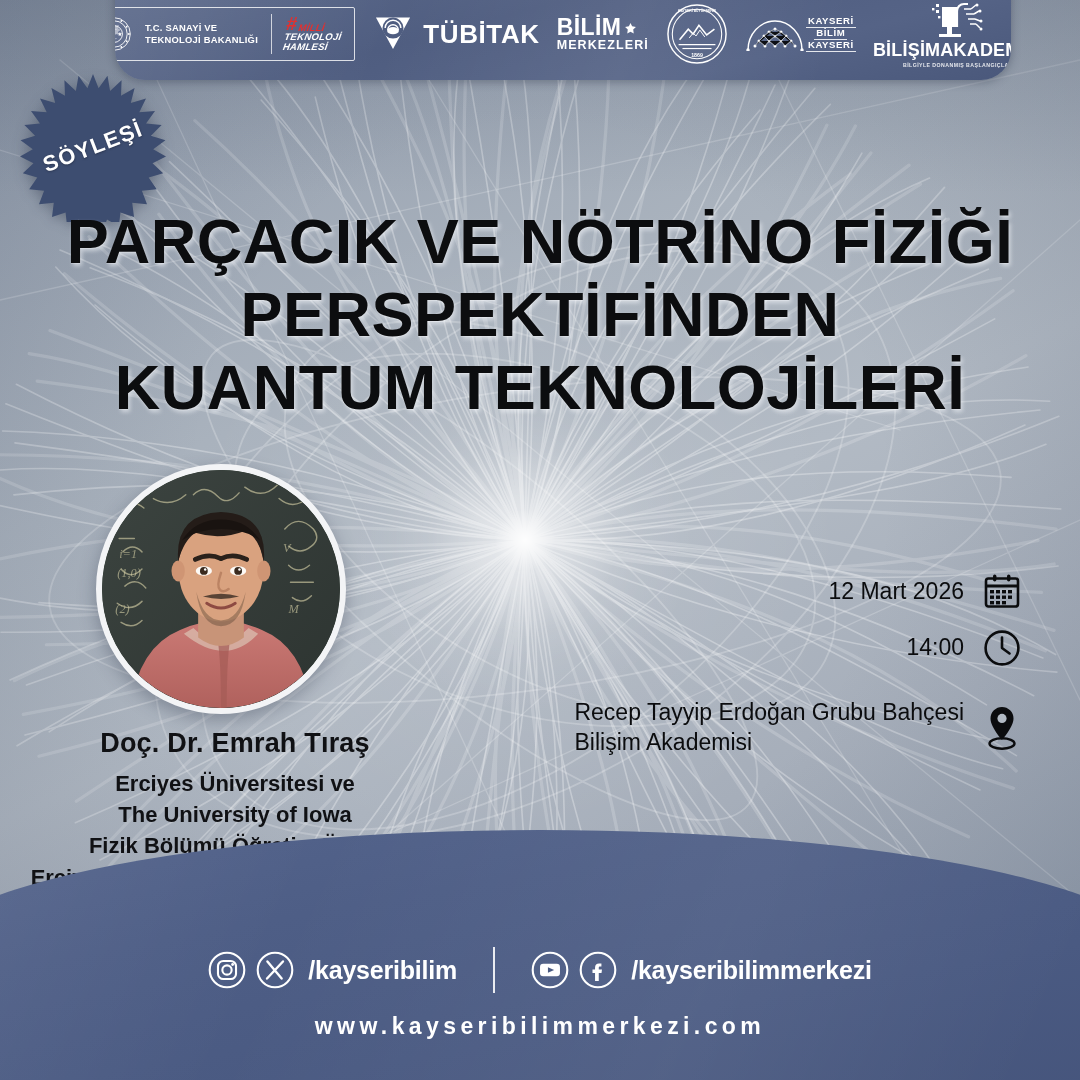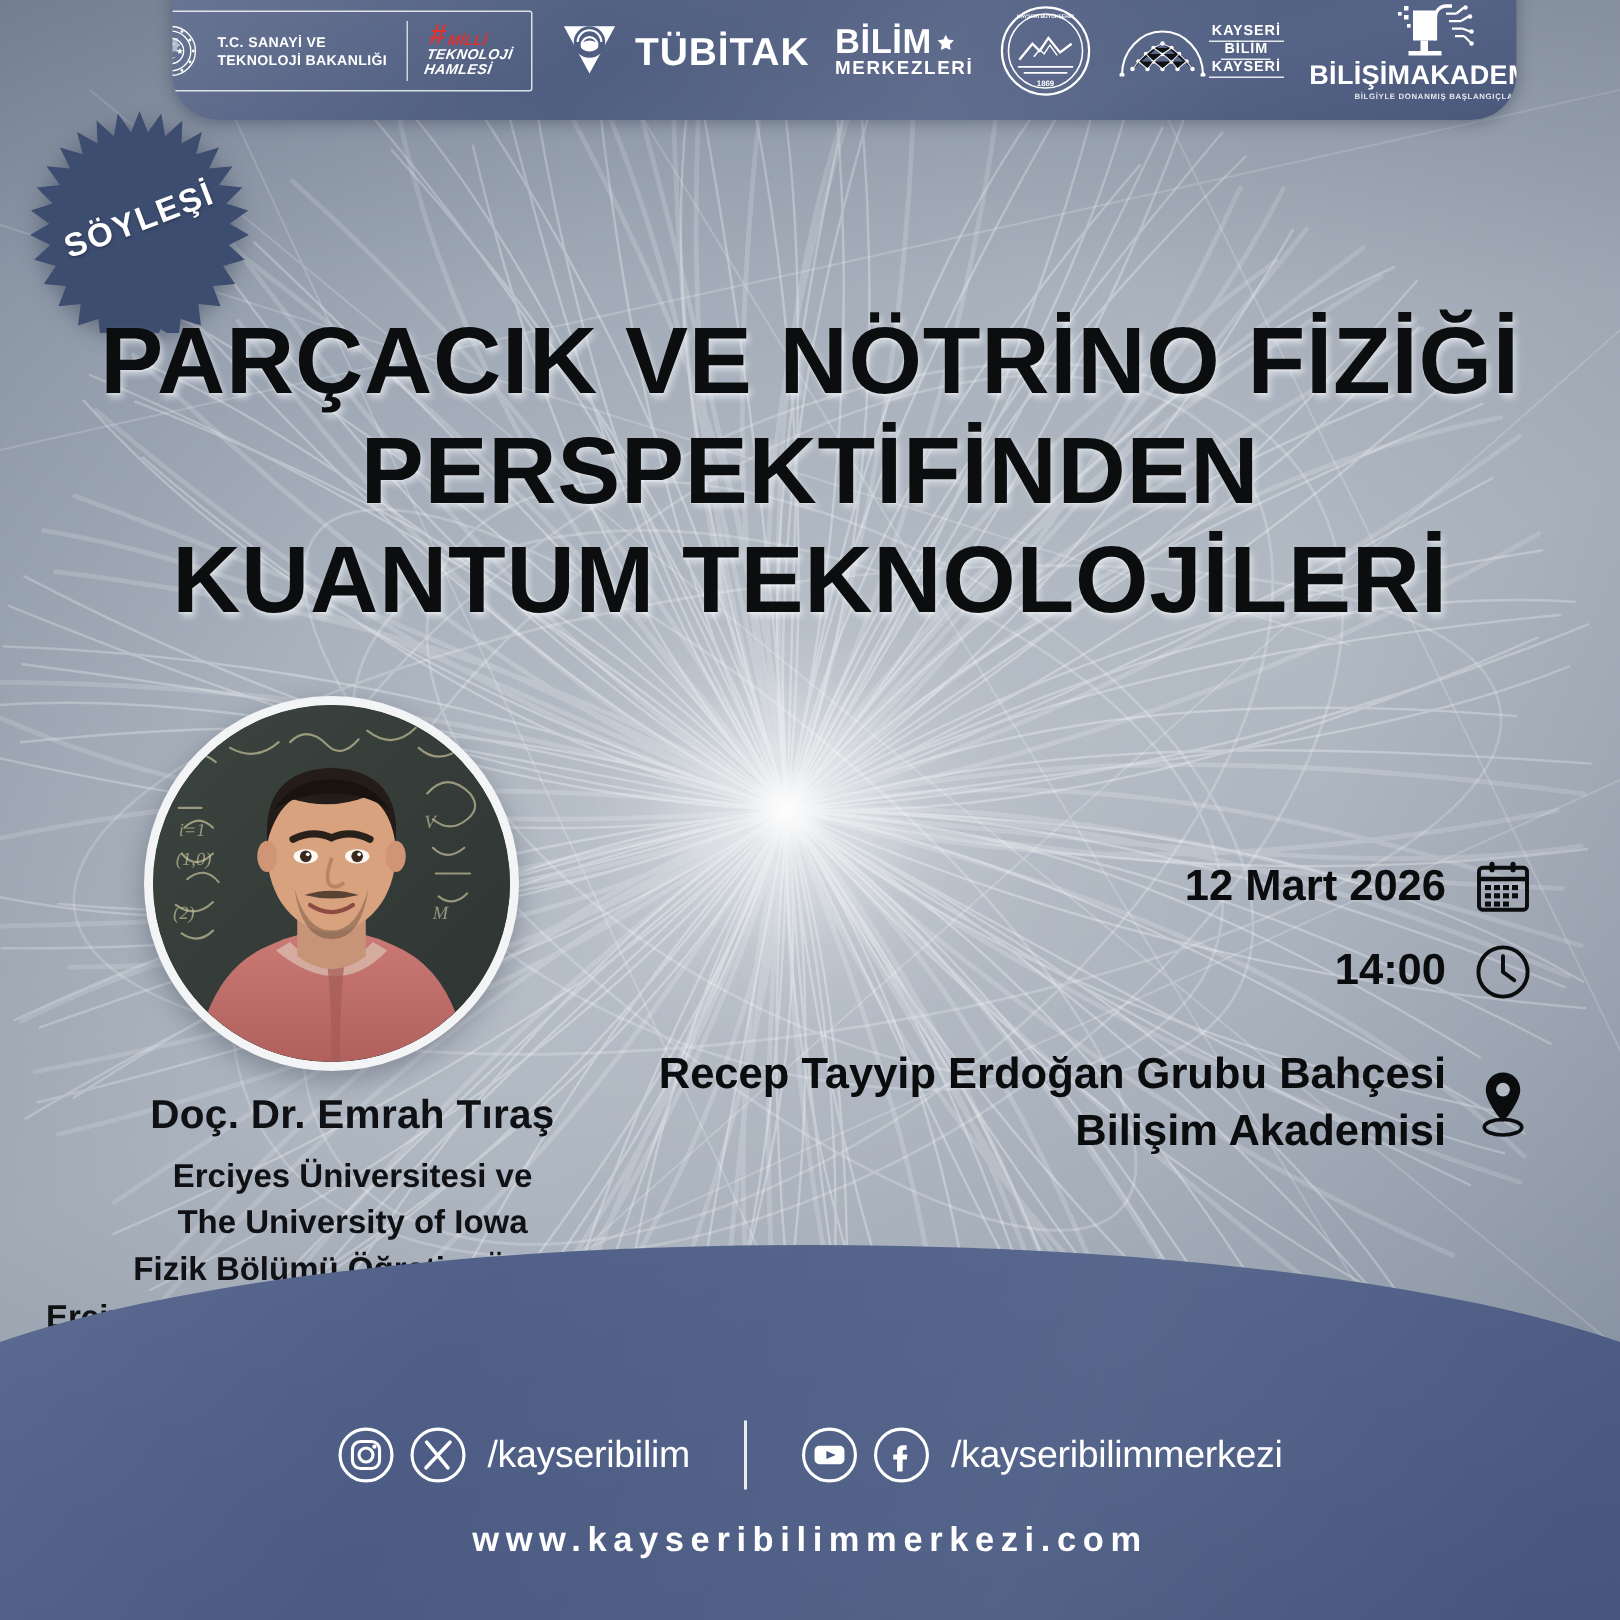--- a/index.html
+++ b/index.html
@@ -128,21 +128,21 @@
     position:absolute;left:0;top:728px;width:450px;text-align:center;color:#101114;margin-left:10px;
   }
   .sp-name{font-size:27px;font-weight:bold;letter-spacing:.2px;margin-bottom:9px;}
   .sp-line{font-size:22px;font-weight:bold;line-height:1.42;}
 
   
   .info{position:absolute;right:58px;top:572px;width:560px;color:#0b0c0e;}
   .info-row{display:flex;align-items:center;justify-content:flex-end;gap:18px;}
   .info-row.date{margin-bottom:16px;}
   .info-row.time{margin-bottom:30px;}
-  .info-txt{font-size:29px;font-weight:bold;text-align:right;line-height:1.30;white-space:nowrap;}
+  .info-txt{font-size:23px;font-weight:normal;text-align:left;line-height:1.30;white-space:nowrap;}
   .info-ico{width:40px;height:40px;flex:0 0 40px;display:flex;align-items:center;justify-content:center;}
   .info-ico svg{width:100%;height:100%;}
   .loc-ico{width:40px;height:48px;flex:0 0 40px;}
 
   
   .footer{
     position:absolute;left:-90px;right:-90px;bottom:-40px;height:290px;
     background:linear-gradient(170deg,#54648c 0%,#4e5e86 30%,#4a5a82 62%,#45547b 100%);
     border-radius:50% 50% 0 0 / 46% 46% 0 0;
     overflow:hidden;
@@ -151,21 +151,21 @@
     content:"";position:absolute;inset:0;
     background:linear-gradient(115deg,rgba(255,255,255,.07) 0%,rgba(255,255,255,0) 30%,rgba(255,255,255,.06) 62%,rgba(255,255,255,0) 88%);
   }
   .footer-inner{
     position:absolute;left:90px;right:90px;bottom:40px;z-index:3;
     display:flex;flex-direction:column;align-items:center;
   }
   .social-row{display:flex;align-items:center;justify-content:center;gap:0;margin-bottom:20px;}
   .social-grp{display:flex;align-items:center;gap:10px;}
   .soc-ico{width:38px;height:38px;flex:0 0 38px;}
-  .soc-handle{color:#fff;font-size:25px;font-weight:normal;letter-spacing:-.2px;margin-left:4px;white-space:nowrap;}
+  .soc-handle{color:#fff;font-size:25px;font-weight:bold;letter-spacing:-.2px;margin-left:4px;white-space:nowrap;}
   .soc-divider{width:2px;height:46px;background:rgba(255,255,255,.88);margin:0 36px;}
   .website{
     color:#fff;font-size:23px;font-weight:bold;letter-spacing:4.4px;white-space:nowrap;
   }
 </style>
 </head>
 <body>
 
 <div id="poster">
 

